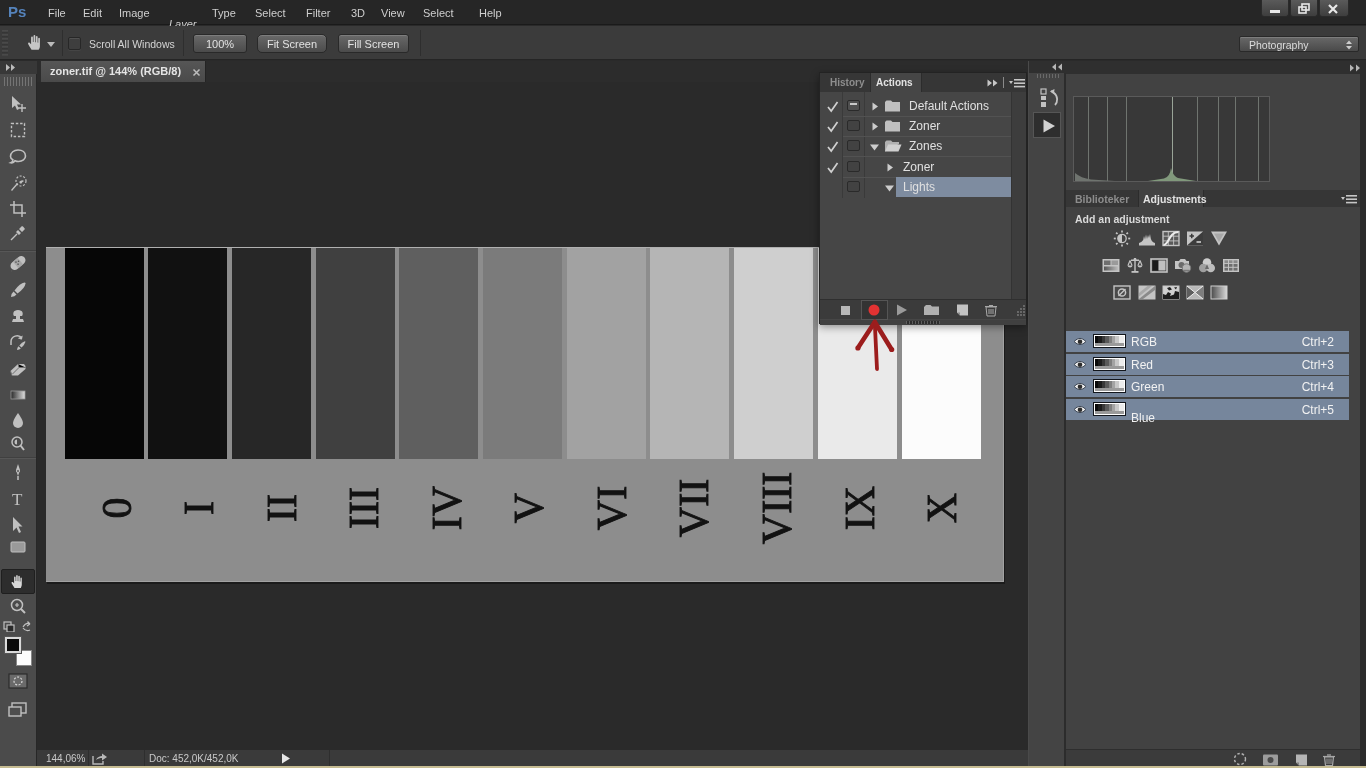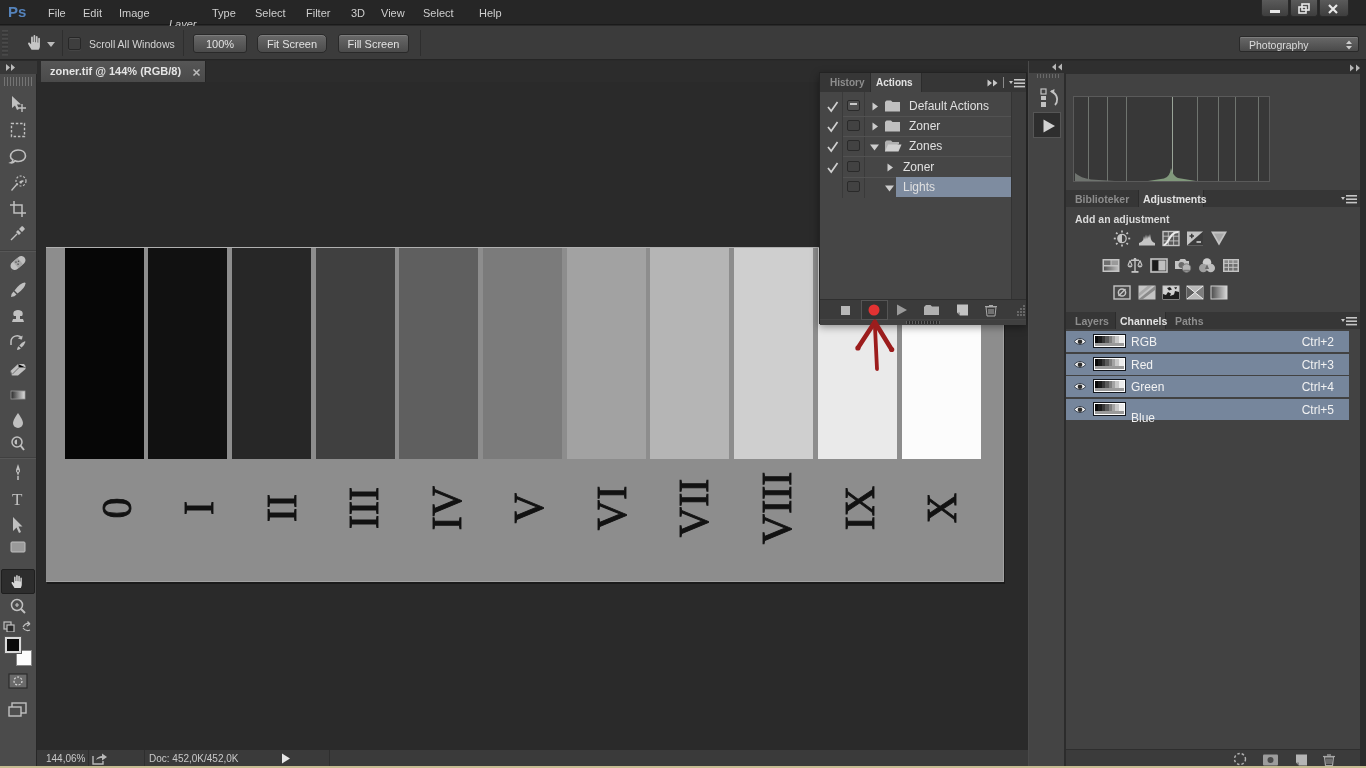--- a/index.html
+++ b/index.html
@@ -534,33 +534,20 @@
               <stop offset="0" stop-color="#4a4a4a"></stop>
               <stop offset="1" stop-color="#d8d8d8"></stop>
             </linearGradient>
           </defs>
           <rect x="1" y="2" width="16" height="13" fill="url(#sg)" stroke="#cfcfcf" stroke-width="1"></rect>
         </svg>
       </div>
   </div>
 
   <div class="abs" id="chpanel" style="left:0;top:251px;width:300px;height:456px;background:#424242;">
-    <div class="abs" style="left:0;top:0;width:300px;height:17px;background:#363636;">
-      <span style="position:absolute;left:9px;top:3px;font-size:10.5px;font-weight:bold;color:#8d8d8d;">Layers</span>
-      <div class="abs" style="left:49px;top:0;width:51px;height:17px;background:#424242;border-left:1px solid #2c2c2c;border-right:1px solid #2c2c2c;">
-        <span style="position:absolute;left:4px;top:3px;font-size:10.5px;font-weight:bold;color:#e2e2e2;">Channels</span>
-      </div>
-      <span style="position:absolute;left:109px;top:3px;font-size:10.5px;font-weight:bold;color:#8d8d8d;">Paths</span>
-      <svg class="abs" style="right:8px;top:4px;" width="18" height="10">
-        <path d="M1 3 L5 3 L3 6 Z" fill="#c6c6c6"></path>
-        <rect x="6" y="1" width="11" height="1.6" fill="#c6c6c6"></rect>
-          <rect x="6" y="4.4" width="11" height="1.6" fill="#c6c6c6"></rect>
-          <rect x="6" y="7.8" width="11" height="1.6" fill="#c6c6c6"></rect>
-      </svg>
-    </div>
     <div id="chrows">
         <div class="abs" style="left: 0px; top: 19px; width: 283px; height: 21px; background: rgb(118, 134, 156);">
           <svg style="position:absolute;left:7px;top:5px;" width="14" height="11">
             <path d="M1 5.5 Q7 -0.8 13 5.5 Q7 11.8 1 5.5 Z" fill="#ececec" stroke="#3e4856" stroke-width="1"></path>
             <circle cx="7" cy="5.8" r="2.3" fill="#2b2b2b"></circle>
           </svg>
           <div style="position:absolute;left:27px;top:3px;width:33px;height:14px;border:1px solid #12161c;background:#fff;">
             <div style="position:absolute;left:1px;top:1px;right:1px;height:7px;background:linear-gradient(90deg,#0a0a0a 0,#0a0a0a 12%,#1c1c1c 12%,#1c1c1c 24%,#383838 24%,#383838 36%,#5a5a5a 36%,#5a5a5a 48%,#7e7e7e 48%,#7e7e7e 58%,#a3a3a3 58%,#a3a3a3 70%,#c8c8c8 70%,#c8c8c8 82%,#ececec 82%);"></div>
             <div style="position:absolute;left:1px;bottom:1px;right:1px;height:3px;background:#9a9a9a;"></div>
           </div>

